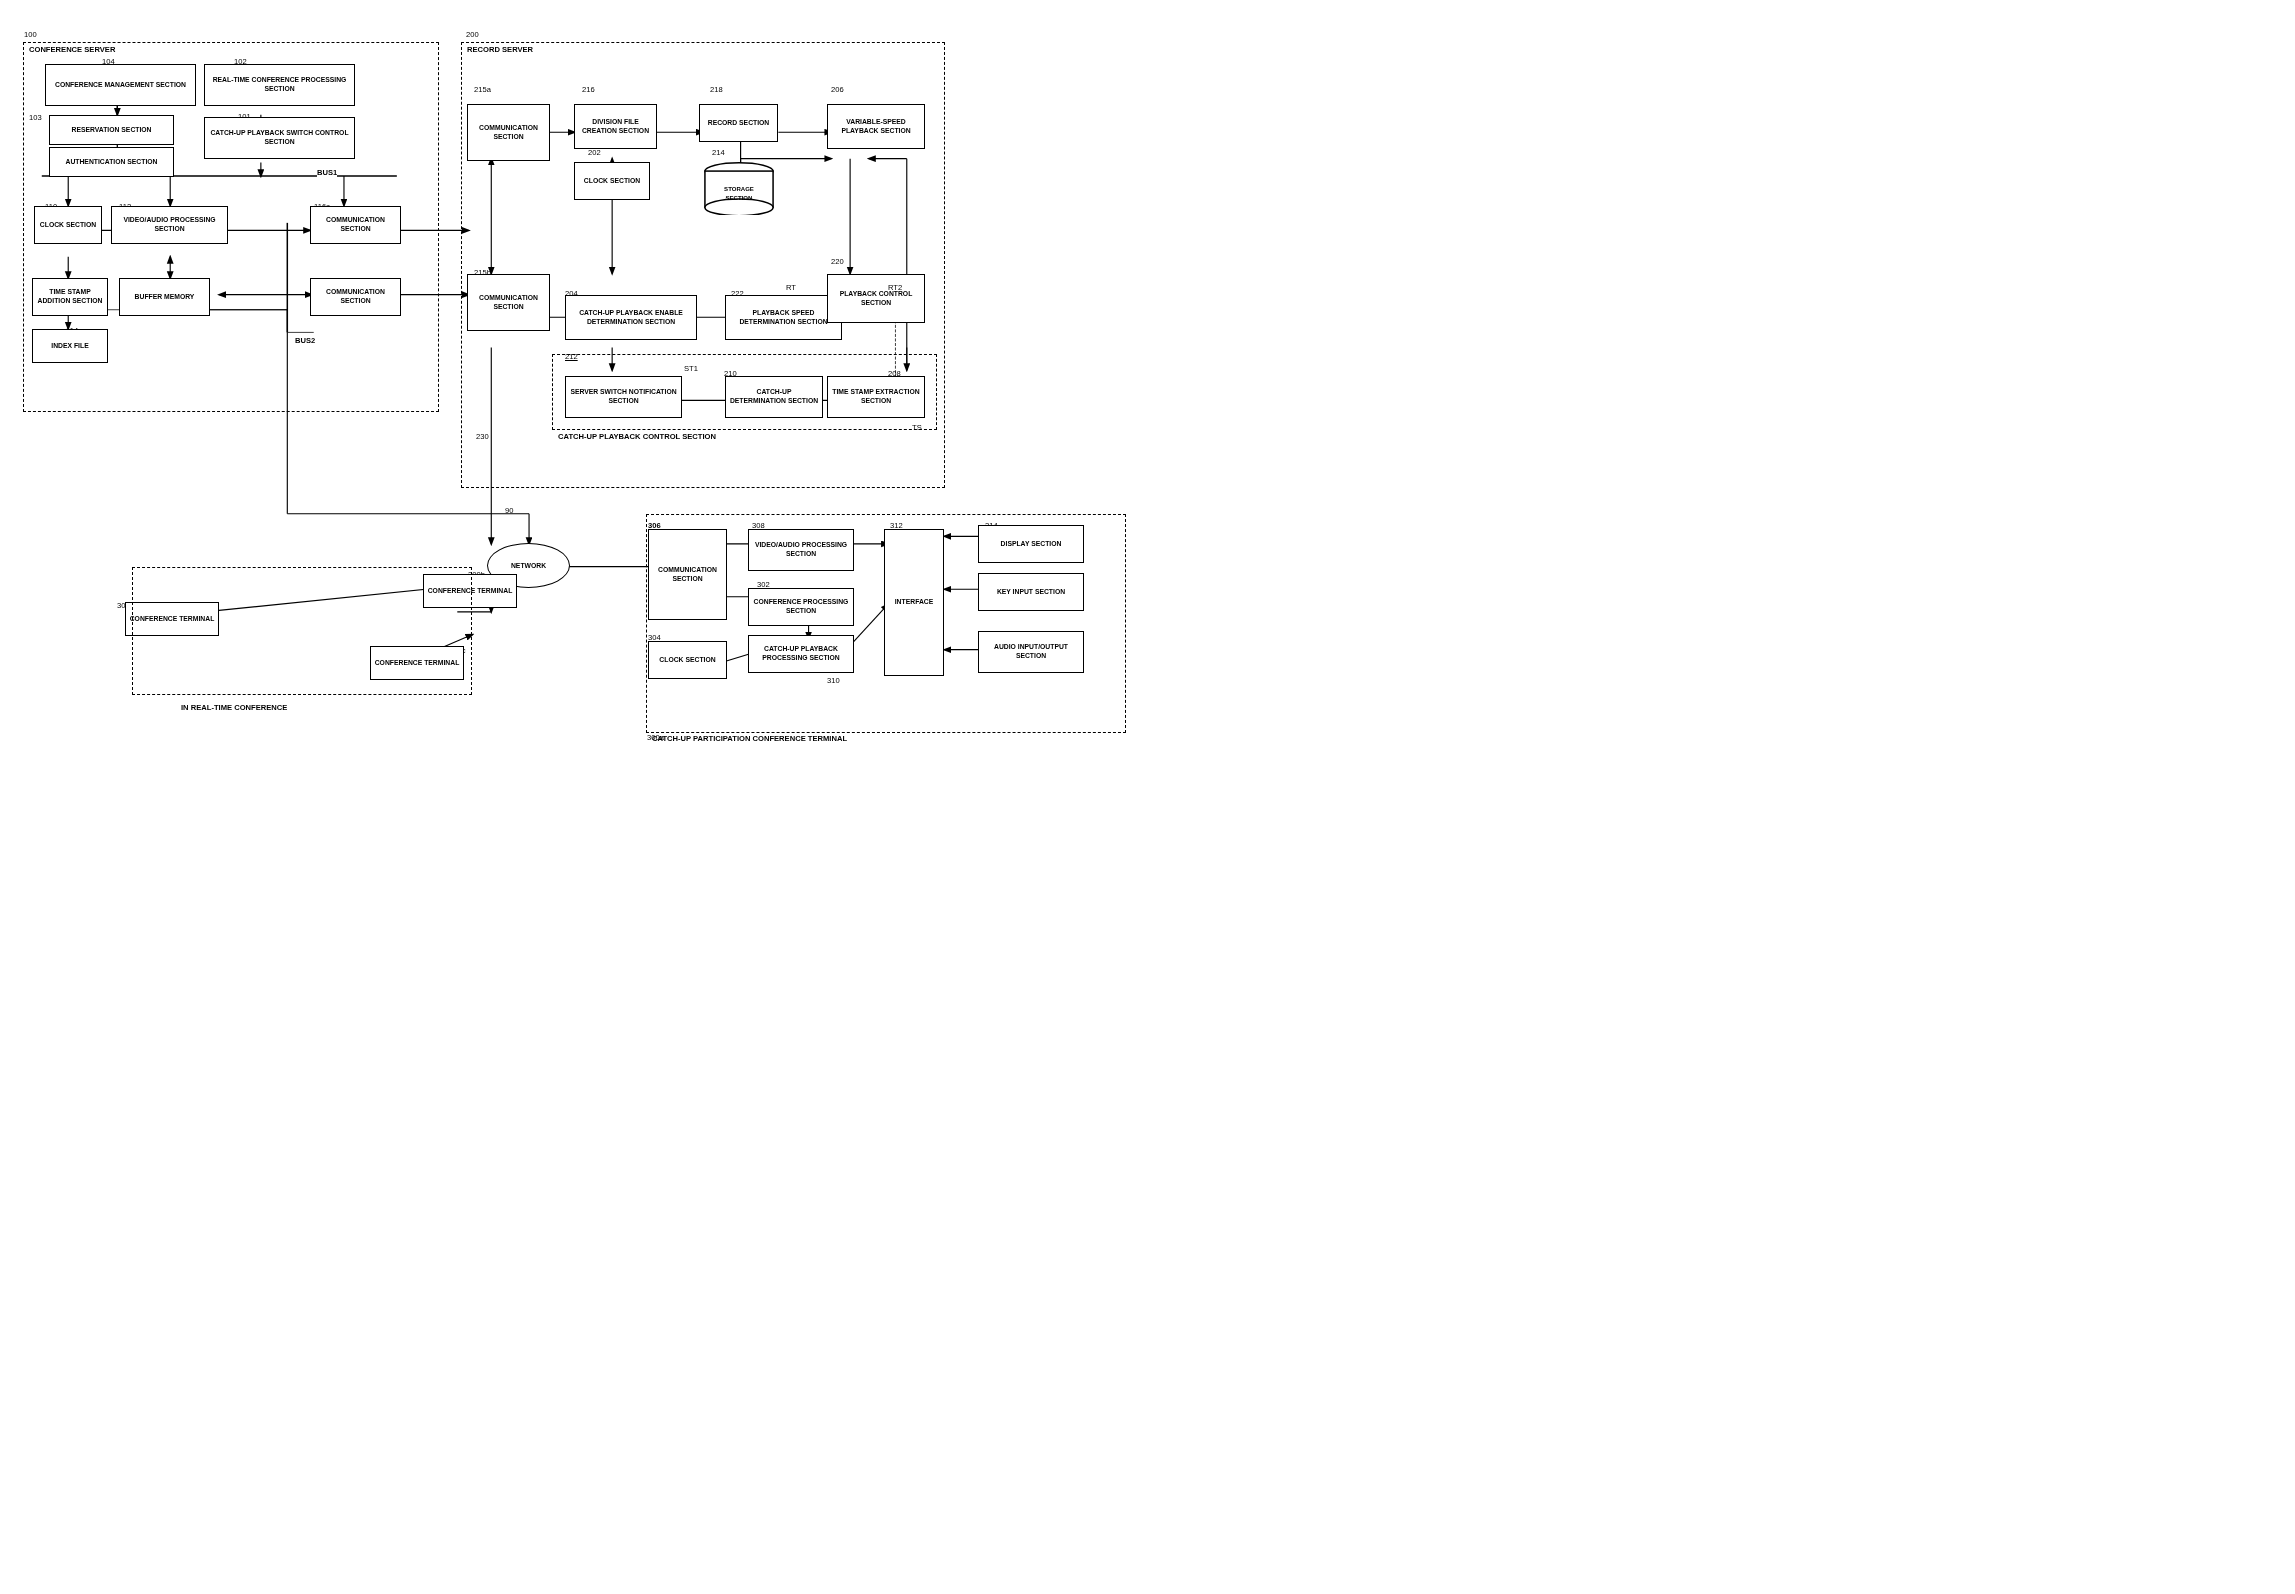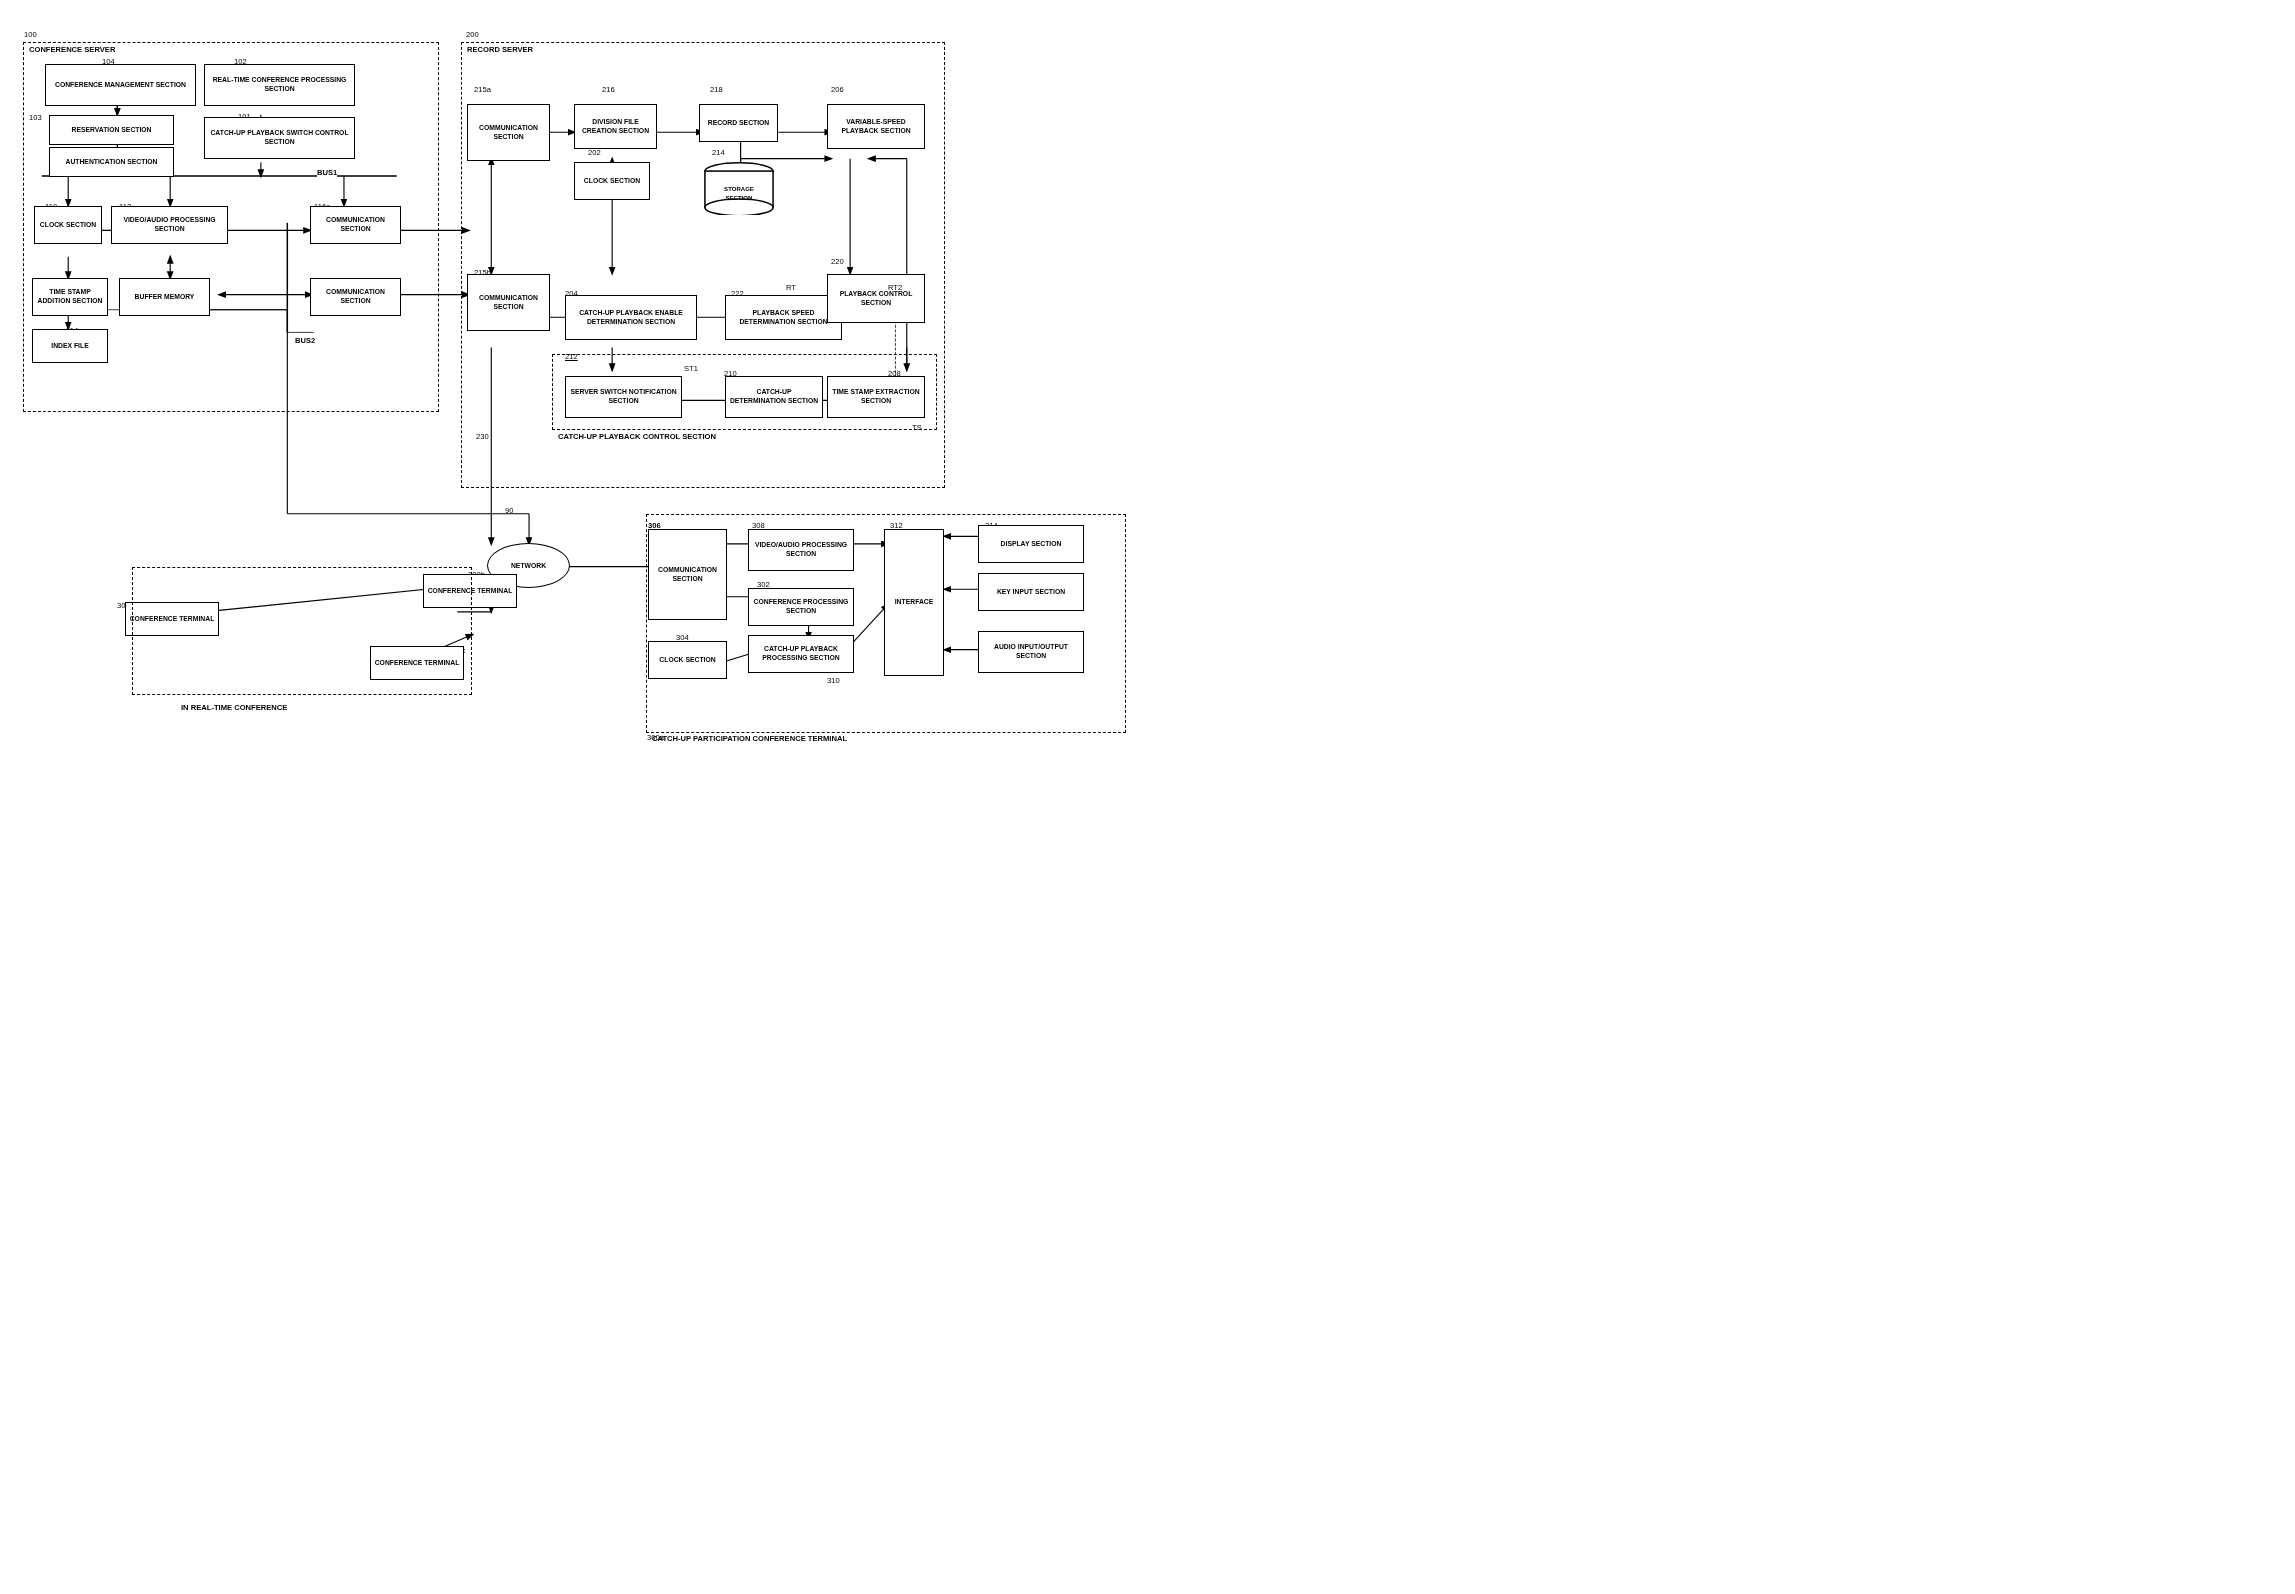--- a/index.html
+++ b/index.html
@@ -273,21 +273,21 @@
   <span class="ref-num" style="left:474px; top:85px;">215a</span>
   <div class="box" style="left:467px; top:104px; width:83px; height:57px;">
     <span>COMMUNICATION SECTION</span>
   </div>
 
   <span class="ref-num" style="left:588px; top:148px;">202</span>
   <div class="box" style="left:574px; top:162px; width:76px; height:38px;">
     <span>CLOCK SECTION</span>
   </div>
 
-  <span class="ref-num" style="left:582px; top:85px;margin-left:20px;">216</span>
+  <span class="ref-num" style="left:582px; top:85px;">216</span>
   <div class="box" style="left:574px; top:104px; width:83px; height:45px;">
     <span>DIVISION FILE CREATION SECTION</span>
   </div>
 
   <span class="ref-num" style="left:710px; top:85px;">218</span>
   <div class="box" style="left:699px; top:104px; width:79px; height:38px;">
     <span>RECORD SECTION</span>
   </div>
 
   <span class="ref-num" style="left:712px; top:148px;">214</span>
@@ -393,21 +393,21 @@
   <span class="ref-num" style="left:757px; top:580px;">302</span>
   <div class="box" style="left:748px; top:588px; width:106px; height:38px;">
     <span>CONFERENCE PROCESSING SECTION</span>
   </div>
 
   <div class="box" style="left:748px; top:635px; width:106px; height:38px;">
     <span>CATCH-UP PLAYBACK PROCESSING SECTION</span>
   </div>
   <span class="ref-num" style="left:827px; top:676px;">310</span>
 
-  <span class="ref-num" style="left:648px; top:633px;padding-left:28px;">304</span>
+  <span class="ref-num" style="left:648px; top:633px;">304</span>
   <div class="box" style="left:648px; top:641px; width:79px; height:38px;">
     <span>CLOCK SECTION</span>
   </div>
 
   <span class="ref-num" style="left:890px; top:521px;">312</span>
   <div class="box" style="left:884px; top:529px; width:60px; height:147px;">
     <span>INTERFACE</span>
   </div>
 
   <span class="ref-num" style="left:985px; top:521px;">314</span>

